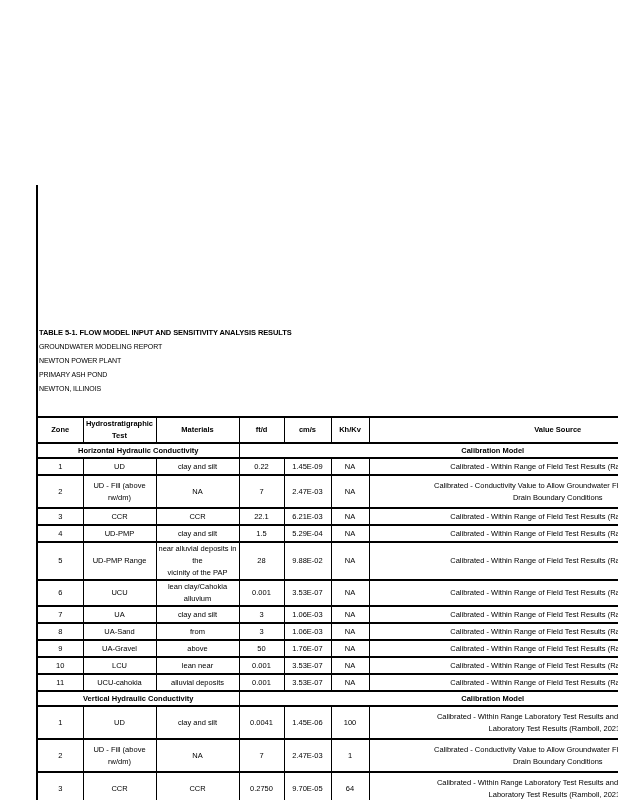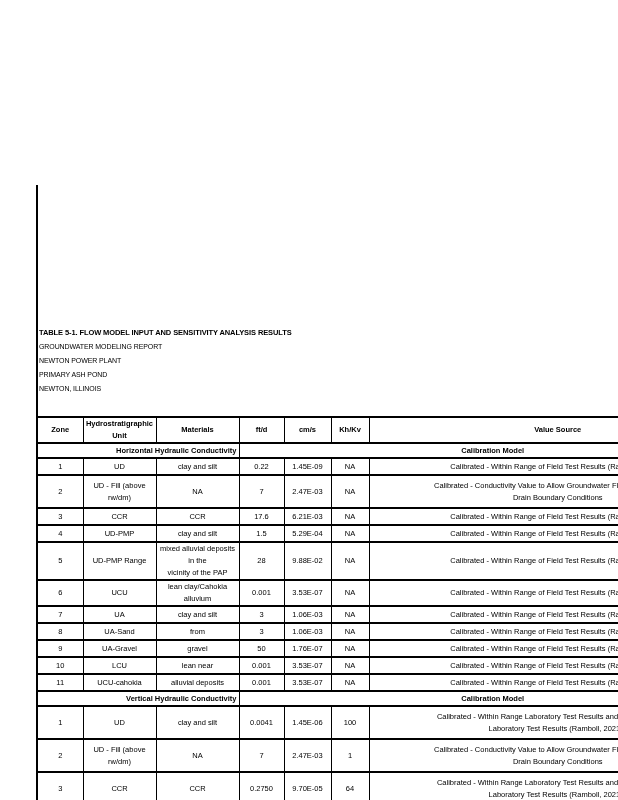--- a/index.html
+++ b/index.html
@@ -36,21 +36,21 @@
     border-left:1px solid #000; border-right:1px solid #000;
     border-top:2px solid #000; border-bottom:2px solid #000;
     padding:0 2px;
     text-align:center; vertical-align:middle;
     line-height:12px;
     white-space:pre-line;
     overflow:hidden;
   }
   th { font-weight:bold; height:13px; }
   tr.section td { font-weight:bold; height:13px; }
-  tr.section td.sec-left { text-align:right; }
+  tr.section td.sec-left { text-align:center; }
   tr.row td { height:15px; }
   tr.row.tall td { height:31px; }
 </style>
 </head>
 <body>
 
 <div class="vline"></div>
 
 <div class="titleblock">
   <div class="title">TABLE 5-1. FLOW MODEL INPUT AND SENSITIVITY ANALYSIS RESULTS</div>
@@ -66,21 +66,21 @@
       <col class="c1">
       <col class="c2">
       <col class="c3">
     <col class="c4">
       <col class="c5">
       <col class="c6">
   </colgroup>
   <thead>
     <tr>
         <th>Zone</th>
-        <th>Hydrostratigraphic Unit</th>
+        <th>Hydrostratigraphic Test</th>
         <th>Materials</th>
         <th>ft/d</th>
         <th>cm/s</th>
         <th>Kh/Kv</th>
         <th>Value Source</th>
       </tr>
   </thead>
   <tbody>
       <tr class="section">
         <td colspan="3" class="sec-left">Horizontal Hydraulic Conductivity</td>
@@ -102,38 +102,38 @@
         <td>7</td>
         <td>2.47E-03</td>
         <td>NA</td>
         <td>Calibrated - Conductivity Value to Allow Groundwater Flow from UD to Rim
 Drain Boundary Conditions</td>
       </tr>
       <tr class="row">
         <td>3</td>
         <td>CCR</td>
         <td>CCR</td>
-        <td>17.6</td>
+        <td>22.1</td>
         <td>6.21E-03</td>
         <td>NA</td>
         <td>Calibrated - Within Range of Field Test Results (Ramboll, 2021a)</td>
       </tr>
       <tr class="row">
         <td>4</td>
         <td>UD-PMP</td>
         <td>clay and silt</td>
         <td>1.5</td>
         <td>5.29E-04</td>
         <td>NA</td>
         <td>Calibrated - Within Range of Field Test Results (Ramboll, 2021a)</td>
       </tr>
       <tr class="row tall">
         <td>5</td>
         <td>UD-PMP Range</td>
-        <td>mixed alluvial deposits in the
+        <td>near alluvial deposits in the
 vicinity of the PAP</td>
         <td>28</td>
         <td>9.88E-02</td>
         <td>NA</td>
         <td>Calibrated - Within Range of Field Test Results (Ramboll, 2021a)</td>
       </tr>
       <tr class="row">
         <td>6</td>
         <td>UCU</td>
         <td>lean clay/Cahokia alluvium</td>
@@ -156,21 +156,21 @@
         <td>UA-Sand</td>
         <td>from</td>
         <td>3</td>
         <td>1.06E-03</td>
         <td>NA</td>
         <td>Calibrated - Within Range of Field Test Results (Ramboll, 2021a)</td>
       </tr>
       <tr class="row">
         <td>9</td>
         <td>UA-Gravel</td>
-        <td>gravel</td>
+        <td>above</td>
         <td>50</td>
         <td>1.76E-07</td>
         <td>NA</td>
         <td>Calibrated - Within Range of Field Test Results (Ramboll, 2021a)</td>
       </tr>
       <tr class="row">
         <td>10</td>
         <td>LCU</td>
         <td>lean near</td>
         <td>0.001</td>

